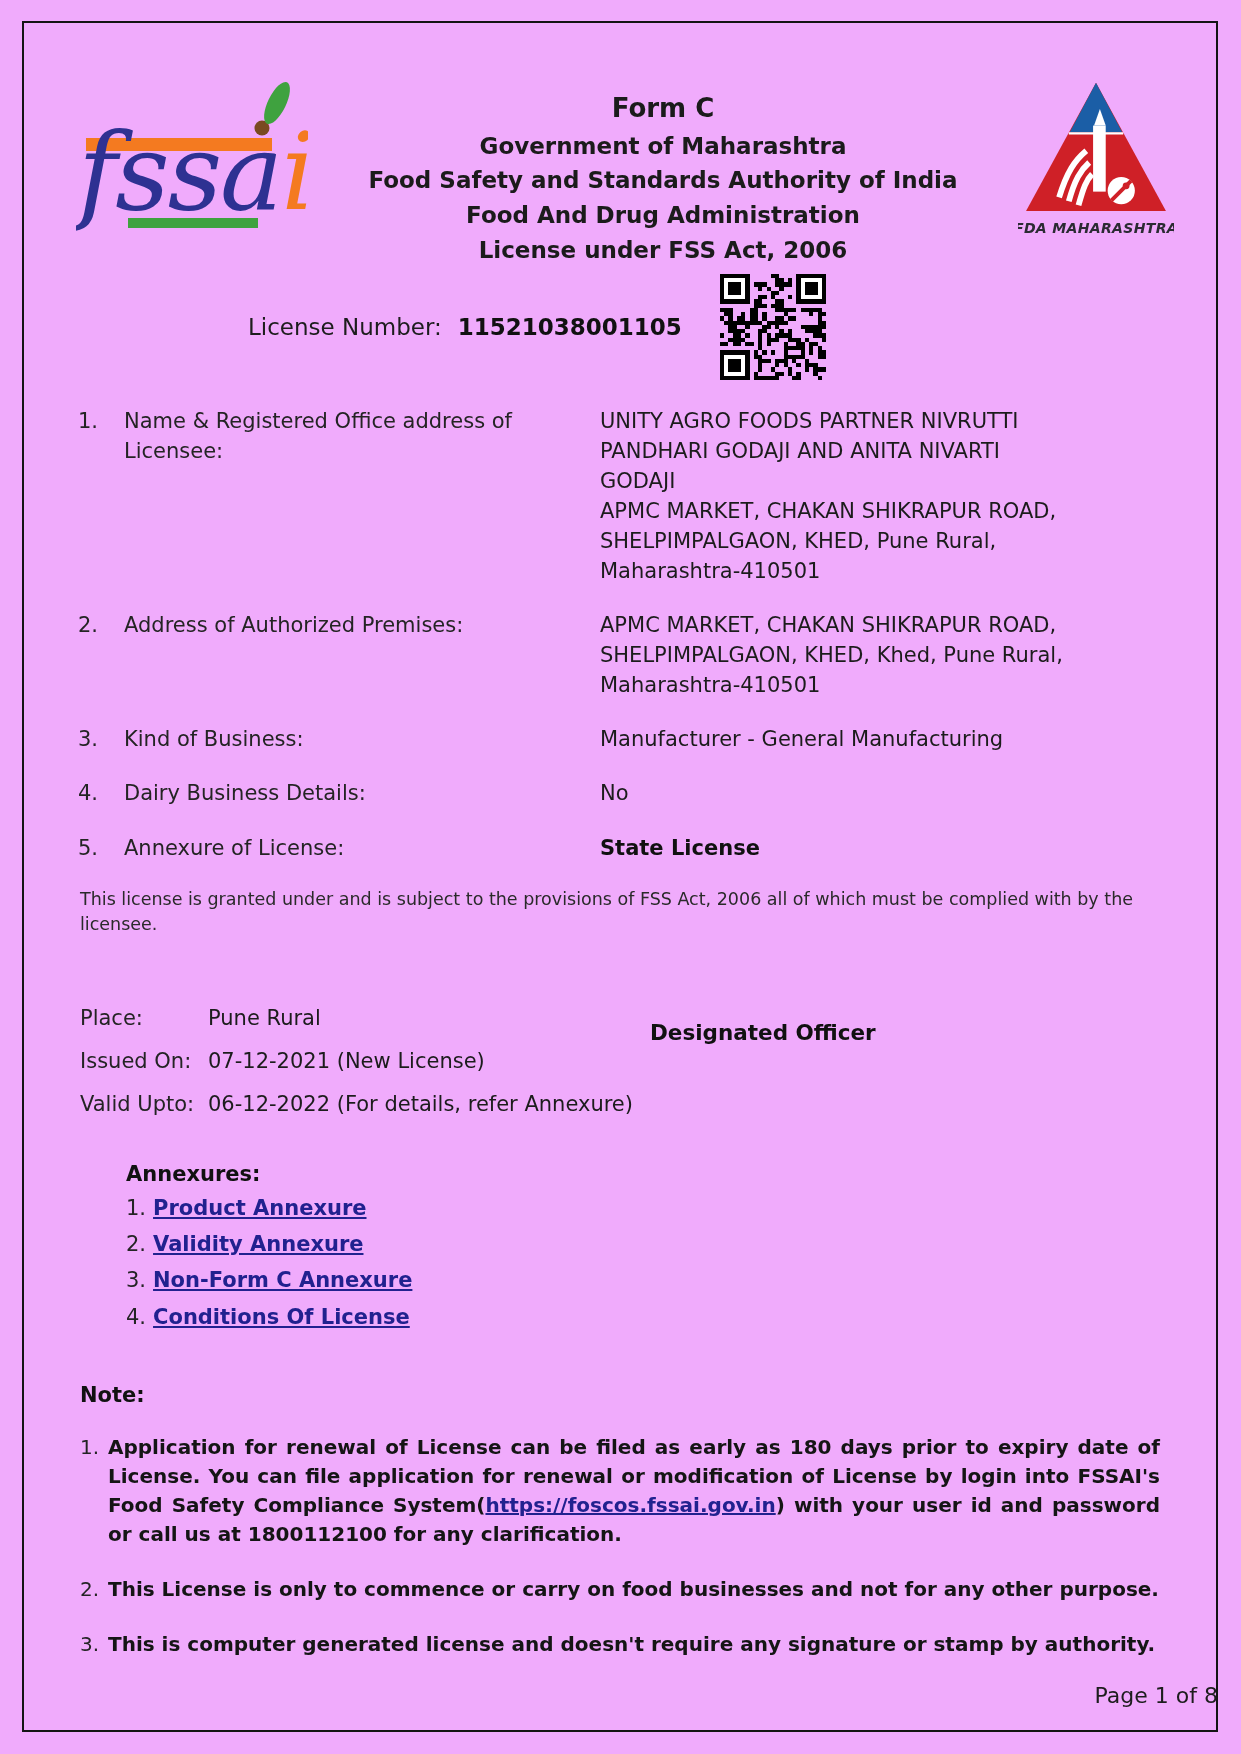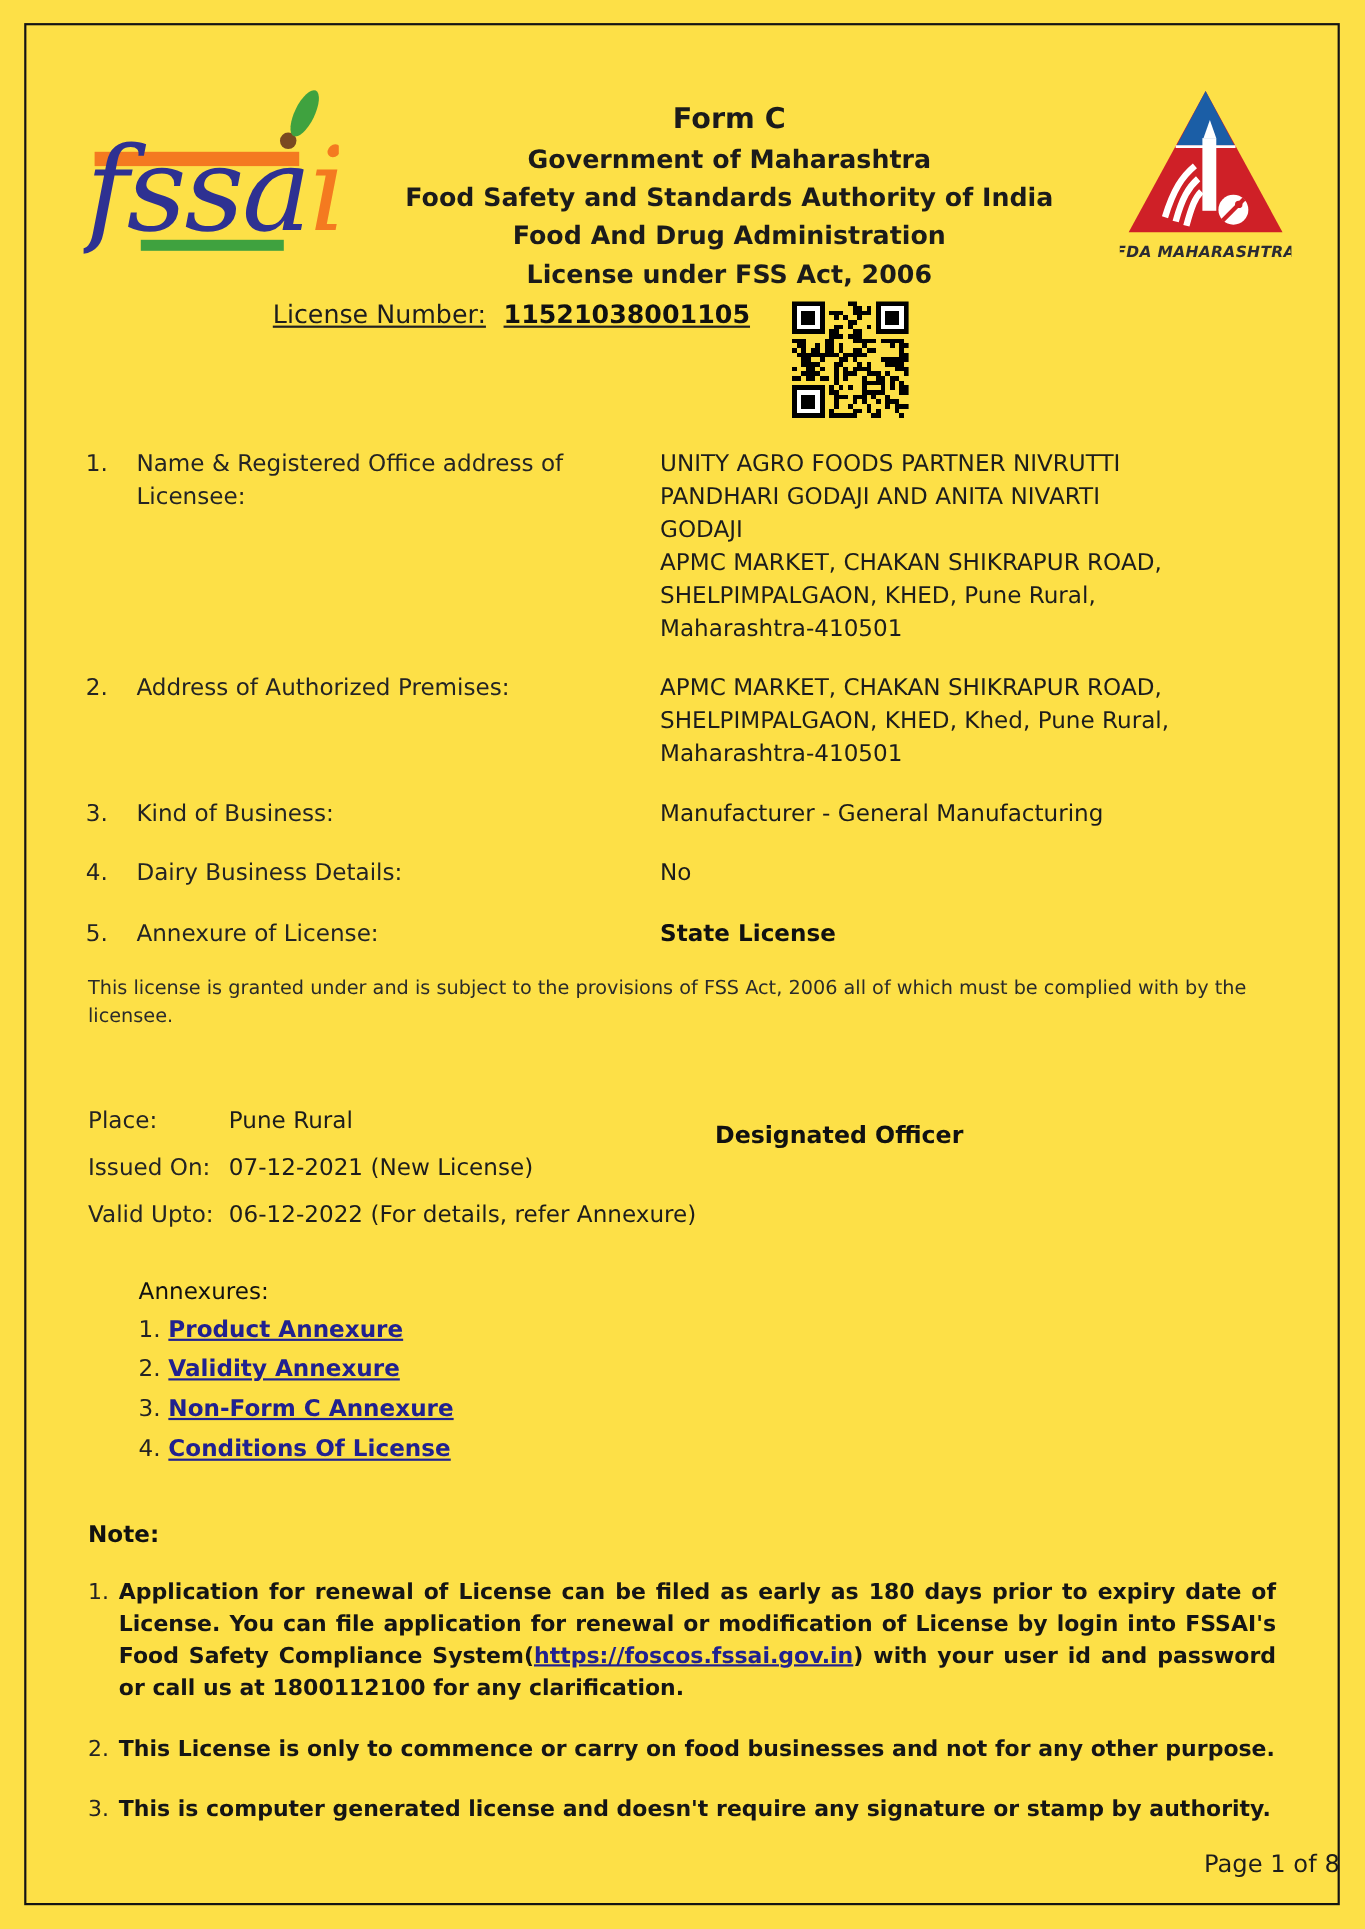--- a/index.html
+++ b/index.html
@@ -1,34 +1,34 @@
 <!DOCTYPE html>
 <html><head>
 <meta charset="utf-8">
 <style>
   html,body{margin:0;padding:0;background:#e8e8e8;}
   .page{
-    position:relative;width:1241px;height:1754px;background:#fde047;
+    position:relative;width:1241px;height:1754px;background:#f0abfc;
     font-family:"DejaVu Sans","Liberation Sans",sans-serif;color:#212121;
     margin:0 auto;overflow:hidden;
   }
   .frame{position:absolute;top:21px;left:22px;right:23px;bottom:22px;border:2px solid #141414;pointer-events:none;}
   .content{position:absolute;top:21px;left:22px;right:23px;bottom:22px;}
 
   
   .header{display:flex;align-items:flex-start;padding:50px 38px 0 54px;}
   .fssai-logo{flex:none;width:232px;}
   .title-block{flex:1;text-align:center;padding-top:18px;line-height:1.52;color:#1b1b1b;}
   .t-form{font-size:26px;font-weight:bold;}
   .t-gov{font-size:23px;font-weight:bold;}
   .t-sub{font-size:23px;font-weight:bold;}
   .fda-logo{flex:none;width:162px;padding-top:6px;}
 
   
-  .license-row{display:flex;margin:6px 0 0 226px;text-decoration:underline;}
+  .license-row{display:flex;align-items:center;margin:6px 0 0 226px;}
   .license-text{font-size:23px;color:#1d1d1d;}
   .license-num{font-weight:bold;margin-left:16px;color:#111;}
   .qr-box{margin-left:38px;width:106px;height:106px;}
 
   
   .fields{margin:26px 56px 0 56px;font-size:21px;}
   .field-row{display:grid;grid-template-columns:46px 476px 1fr;margin-bottom:24px;line-height:1.43;}
   .field-no{color:#242424;}
   .field-label{padding-right:84px;color:#242424;}
   .field-value{white-space:pre-line;color:#1c1c1c;}
@@ -39,21 +39,21 @@
 
   
   .issuance{position:relative;margin:66px 58px 0 58px;font-size:21px;}
   .iss-row{display:flex;margin-bottom:14px;line-height:1.4;}
   .iss-label{width:128px;flex:none;color:#242424;}
   .iss-value{color:#1c1c1c;}
   .signatory{position:absolute;left:570px;top:16px;font-weight:bold;font-size:21.5px;color:#111;}
 
   
   .annexures{margin:42px 0 0 104px;font-size:21px;}
-  .annex-heading{font-weight:normal;color:#111;}
+  .annex-heading{font-weight:bold;color:#111;}
   .annex-item{margin-top:8px;line-height:1.35;}
   .annex-no{color:#242424;margin-right:7px;}
   a.annex-link, a.inline-link{color:#21218f;text-decoration:underline;cursor:pointer;font-weight:bold;}
 
   
   .notes{margin:52px 58px 0 58px;font-size:20px;}
   .note-heading{font-weight:bold;font-size:21px;color:#111;}
   .note-item{display:flex;margin-top:26px;line-height:1.45;}
   .note-no{flex:none;width:28px;color:#242424;}
   .note-text{flex:1;font-weight:bold;text-align:justify;color:#151515;}

